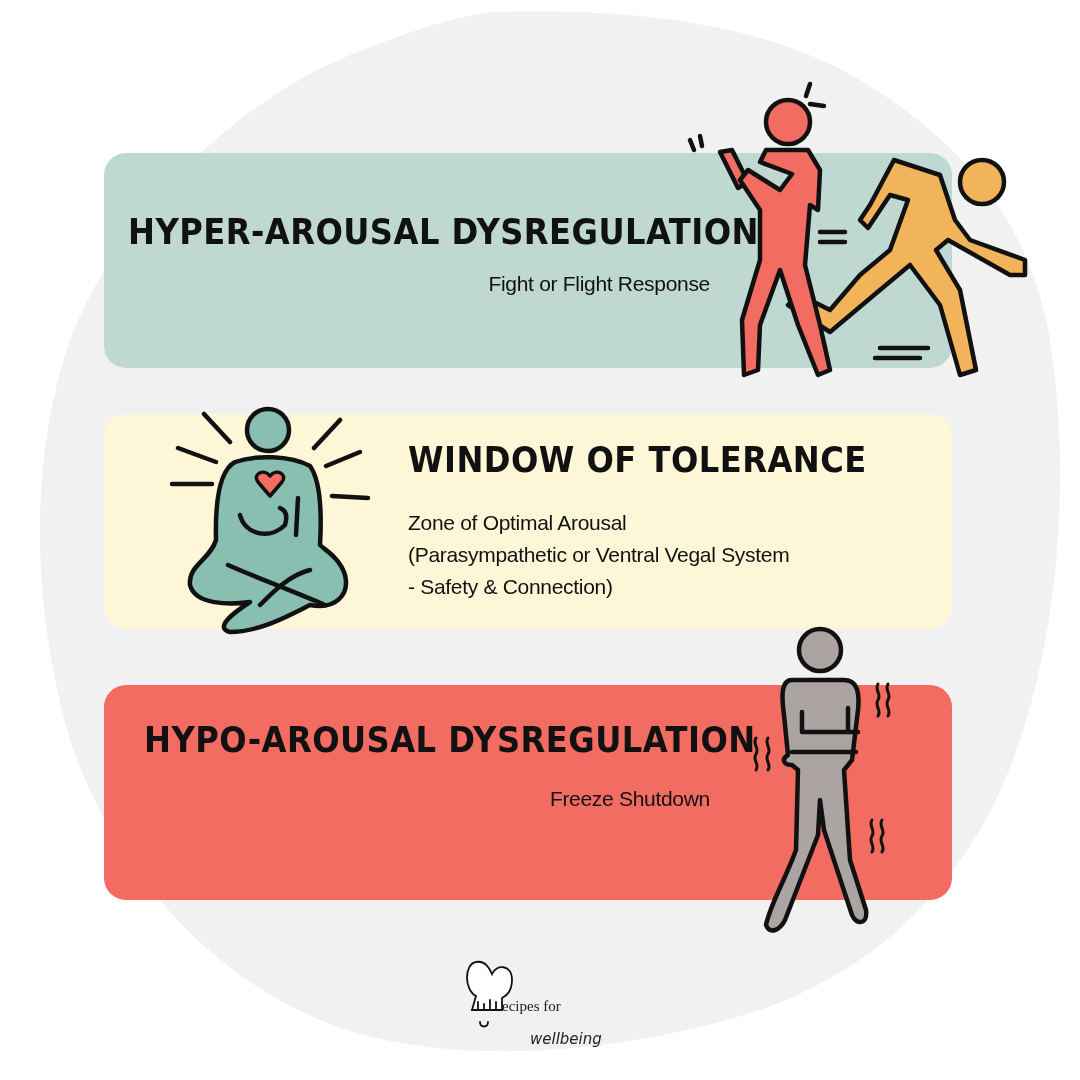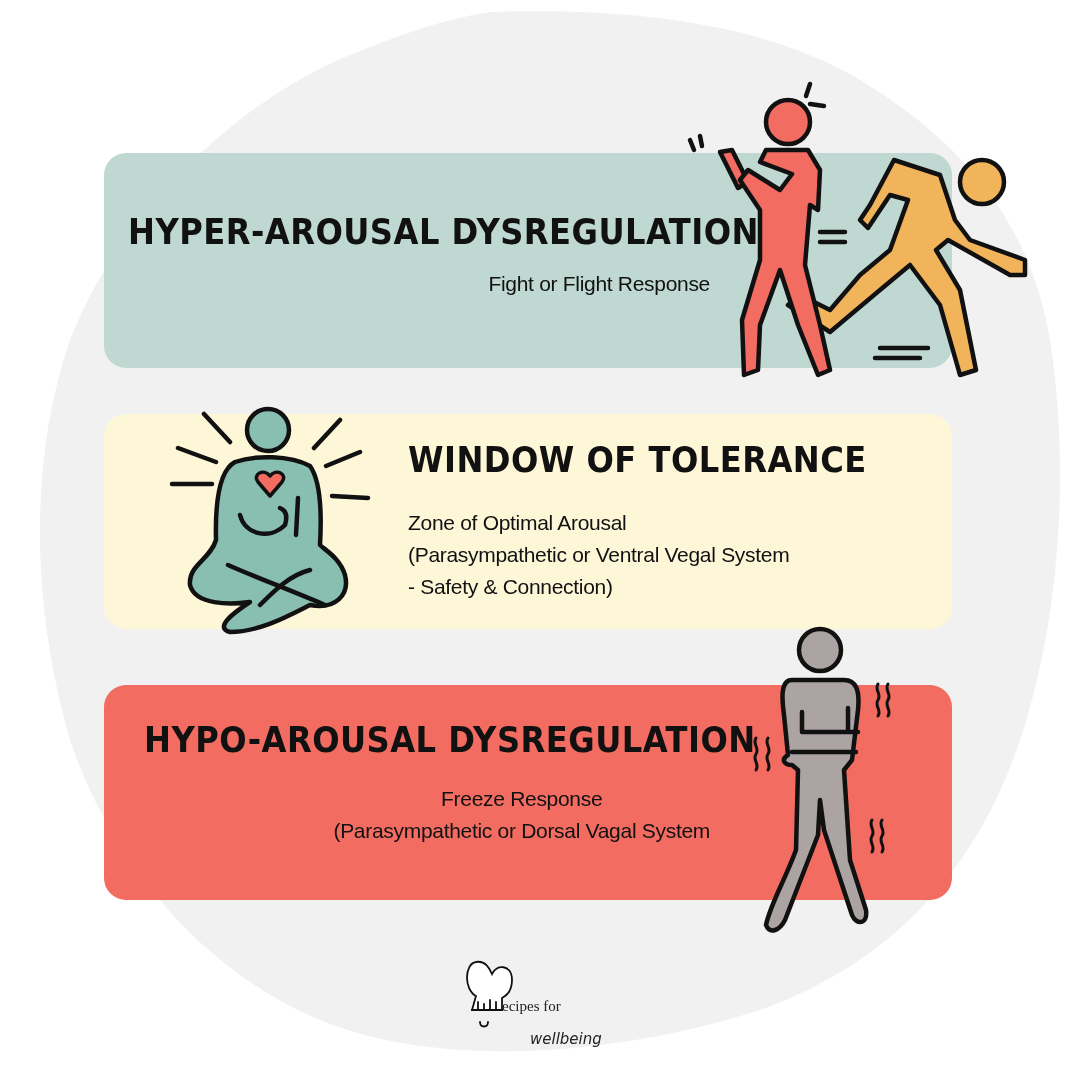--- a/index.html
+++ b/index.html
@@ -78,22 +78,21 @@
     <path d="M75 62 C 60 70, 55 100, 56 140 C 50 160, 28 165, 30 185 C 35 205, 70 205, 90 202 C 70 215, 55 228, 70 232 C 100 232, 130 215, 150 205 C 175 210, 190 195, 185 175 C 180 158, 165 150, 160 145 C 162 110, 160 80, 150 66 C 130 55, 95 55, 75 62 Z" fill="#88bfb0"></path>
     <path d="M68 165 C 90 175, 130 190, 165 205 M150 170 C 130 175, 115 190, 100 205" fill="none"></path>
     <path d="M80 115 C 85 135, 110 140, 125 125 C 128 115, 125 110, 120 108 M138 98 L136 135" fill="none"></path>
     <path d="M98 82 C 92 74, 104 68, 110 76 C 116 68, 128 74, 122 82 L110 96 Z" fill="#f36c62" stroke-width="3.5"></path>
   </g>
 </svg>
 
 <div class="card card-hypo"></div>
 <div class="title" style="left:144px; top:720px;">HYPO-AROUSAL DYSREGULATION</div>
 <div class="sub right" style="right:370px; top:783px;">
-  <div>Freeze Response</div>
-  <div>(Parasympathetic or Dorsal Vagal System</div>
+  <div>Freeze Shutdown</div>
 </div>
 
 <svg class="fig" style="left:740px; top:620px;" width="160" height="320" viewBox="0 0 160 320">
   <g stroke="#111" stroke-width="4.5" stroke-linecap="round" stroke-linejoin="round">
     <circle cx="80" cy="30" r="21" fill="#aca3a3"></circle>
     <path d="M52 60 C 40 60, 42 80, 44 95 L48 135 C 40 140, 45 145, 52 145 L58 150 L56 230 C 45 260, 30 285, 26 305 C 30 315, 40 310, 45 300 L78 215 L80 180 L84 210 L112 295 C 116 305, 128 305, 126 290 L110 240 L104 150 L112 140 L118 90 C 120 70, 116 60, 104 60 Z" fill="#aca3a3"></path>
     <path d="M62 92 L62 112 L118 112 M108 88 L108 110 M52 132 L116 132" fill="none"></path>
     <path d="M138 64 C 134 70, 142 74, 138 80 C 134 86, 142 90, 138 96 M148 64 C 144 70, 152 74, 148 80 C 144 86, 152 90, 148 96" fill="none" stroke-width="3"></path>
     <path d="M16 118 C 12 124, 20 128, 16 134 C 12 140, 20 144, 16 150 M28 118 C 24 124, 32 128, 28 134 C 24 140, 32 144, 28 150" fill="none" stroke-width="3"></path>
     <path d="M132 200 C 128 206, 136 210, 132 216 C 128 222, 136 226, 132 232 M142 200 C 138 206, 146 210, 142 216 C 138 222, 146 226, 142 232" fill="none" stroke-width="3"></path>

